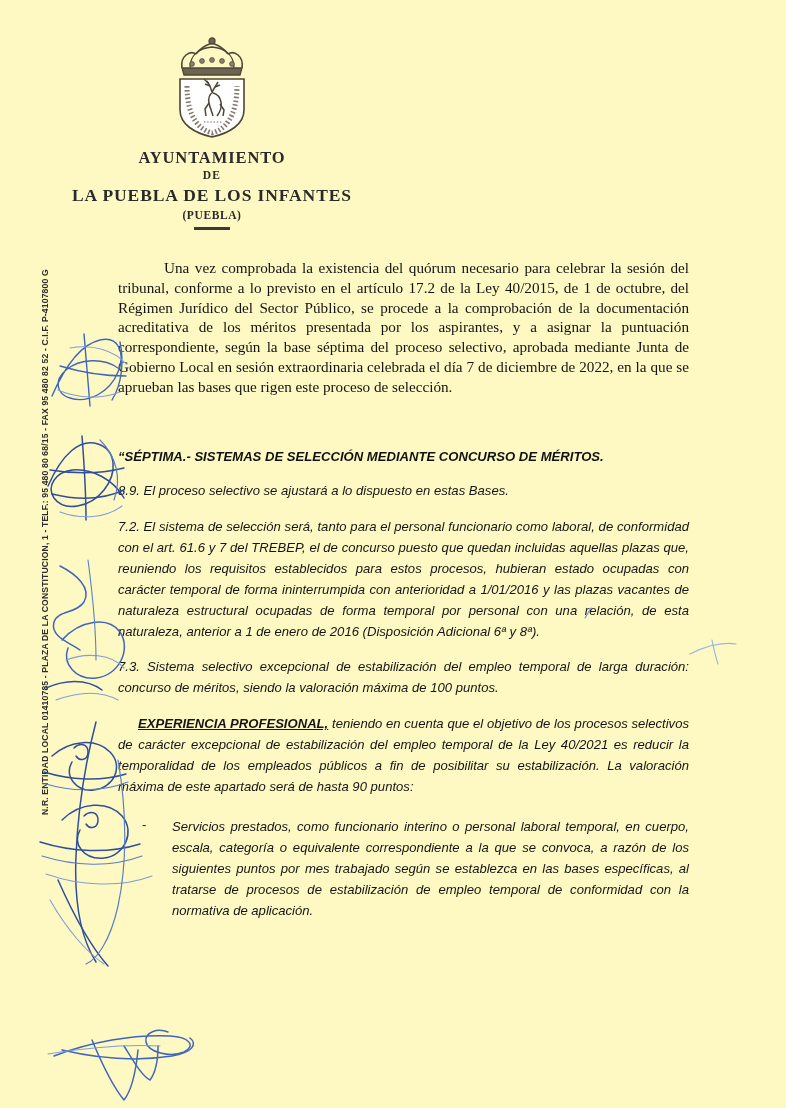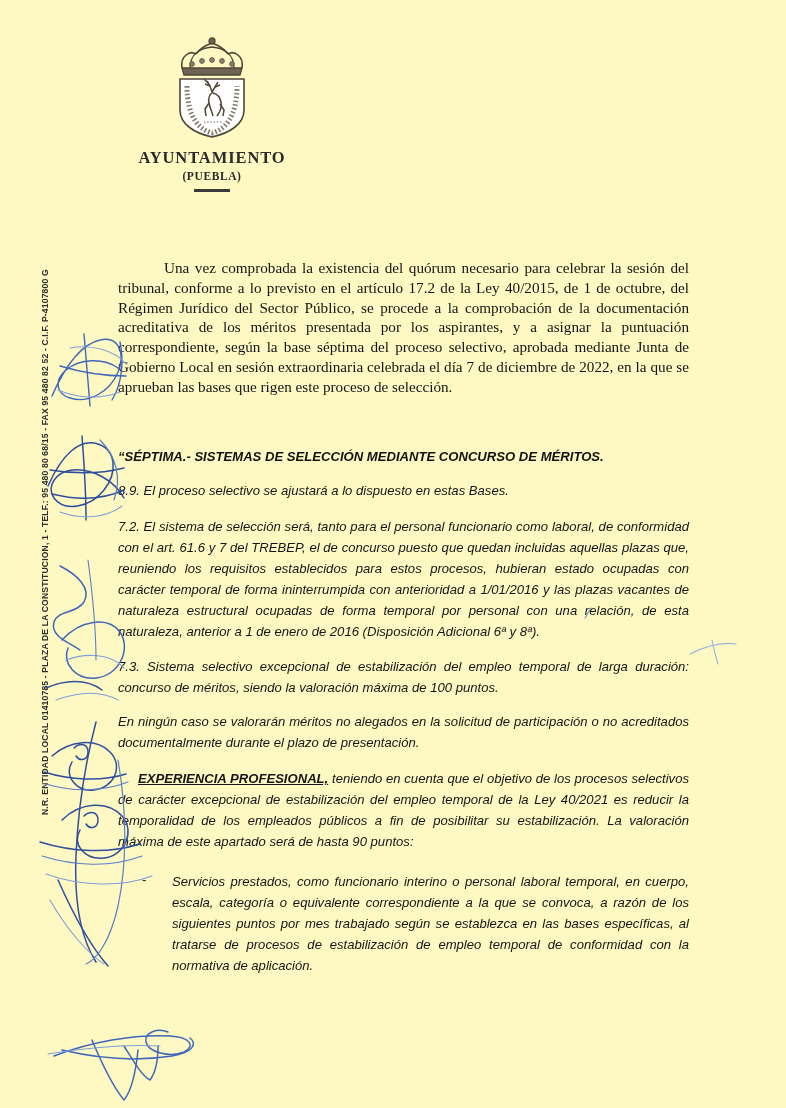--- a/index.html
+++ b/index.html
@@ -182,40 +182,41 @@
           <path d="M52 58 L55 53 L58 48"></path>
           <path d="M55 53 L60 51"></path>
           <path d="M49 69 L45 75 L46 82"></path>
           <path d="M60 70 L64 76 L63 82"></path>
         </g>
         <path d="M44 88 L62 88" stroke="#6d6454" stroke-width="1" stroke-dasharray="1.4 1.8"></path>
       </g>
     </svg>
 
     <div class="lh-line lh-ayto">AYUNTAMIENTO</div>
+    <div class="lh-line lh-de">DE</div>
+    <div class="lh-line lh-town">LA PUEBLA DE LOS INFANTES</div>
     <div class="lh-line lh-prov">(PUEBLA)</div>
     <div class="lh-rule"></div>
   </div>
 
   <div id="side-strip">N.R. ENTIDAD LOCAL 01410785 - PLAZA DE LA CONSTITUCION, 1 - TELF.: 95 480 80 68/15 - FAX 95 480 82 52 - C.I.F. P-4107800 G</div>
 
   <div id="body">
 
     <p class="serif-para">Una vez comprobada la existencia del quórum necesario para celebrar la sesión del tribunal, conforme a lo previsto en el artículo 17.2 de la Ley 40/2015, de 1 de octubre, del Régimen Jurídico del Sector Público, se procede a la comprobación de la documentación acreditativa de los méritos presentada por los aspirantes, y a  asignar la puntuación correspondiente, según la base séptima del proceso selectivo, aprobada mediante Junta de Gobierno Local en sesión extraordinaria celebrada el día 7 de diciembre de 2022, en la que se aprueban las bases que rigen este proceso de selección.</p>
 
 
     <p class="sans-head head-gap">“SÉPTIMA.- SISTEMAS DE SELECCIÓN MEDIANTE CONCURSO DE MÉRITOS.</p>
 
     <p class="sans-para sp-gap">8.9. El proceso selectivo se ajustará a lo dispuesto en estas Bases.</p>
 
     <p class="sans-para sp-gap">7.2. El sistema de selección será, tanto para el personal funcionario como laboral, de conformidad con el art. 61.6 y 7 del TREBEP, el de concurso puesto que quedan incluidas aquellas plazas que, reuniendo los requisitos establecidos para estos procesos, hubieran estado ocupadas con carácter temporal de forma ininterrumpida con anterioridad a 1/01/2016 y las plazas vacantes de naturaleza estructural ocupadas de forma temporal por personal con una relación, de esta naturaleza, anterior a 1 de enero de 2016 (Disposición Adicional 6ª y 8ª).</p>
 
     <p class="sans-para sp-gap">7.3. Sistema selectivo excepcional de estabilización del empleo temporal de larga duración: concurso de méritos, siendo la valoración máxima de 100 puntos.</p>
 
-    <p class="sans-para sp-gap-s">En ningún caso se valorarán méritos no alegados en la solicitud de participación o no acreditados documentalmente durante el plazo de presentación.</p>
 
 
     <p class="sans-para sp-gap"><span class="u-bold">EXPERIENCIA PROFESIONAL,</span><span> teniendo en cuenta que el objetivo de los procesos selectivos de carácter excepcional de estabilización del empleo temporal de la Ley 40/2021 es reducir la temporalidad de los empleados públicos a fin de posibilitar su estabilización. La valoración máxima de este apartado será de hasta 90 puntos:</span></p>
 
     <div class="bullet-row">
       <span class="bullet-dash">-</span>
       <span class="bullet-text">Servicios prestados, como funcionario interino o personal laboral temporal, en cuerpo, escala, categoría o equivalente correspondiente a la que se convoca, a razón de los siguientes puntos por mes trabajado según se establezca en las bases específicas, al tratarse de procesos de estabilización de empleo temporal de conformidad con la normativa de aplicación.</span>
     </div>
 
   </div>

